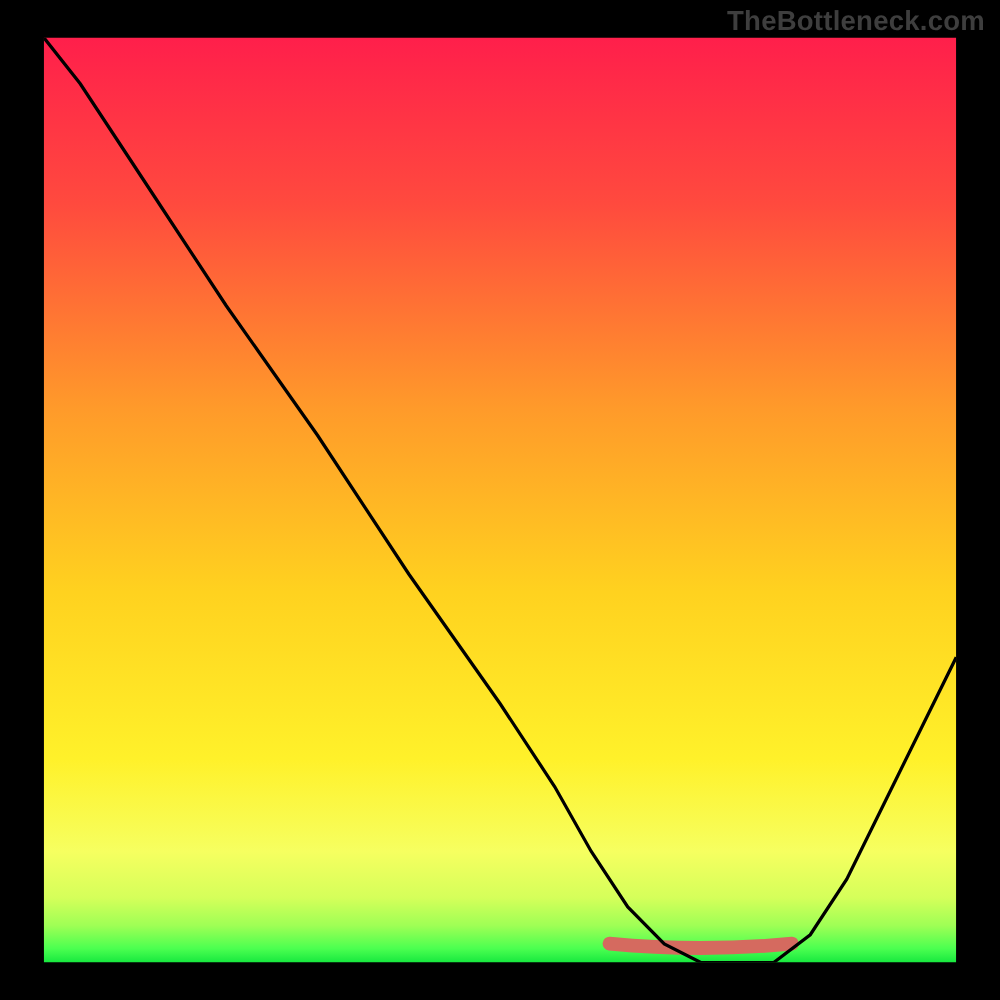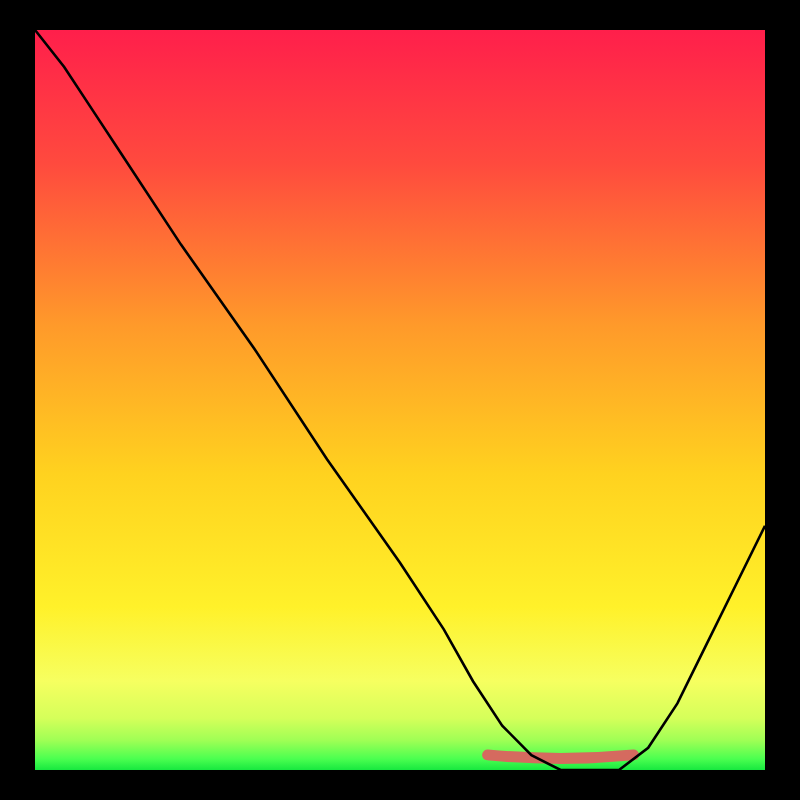--- a/index.html
+++ b/index.html
@@ -32,20 +32,21 @@
     top: 30px;
     width: 730px;
     height: 740px;
   }
   svg { display: block; }
 </style>
 </head>
 <body>
 
 <div class="wrap">
+  <div class="watermark">TheBottleneck.com</div>
 
   <div class="plot-frame">
     <svg id="chart-svg" width="730" height="740" viewBox="0 0 730 740">
       <defs>
         <linearGradient id="bg-grad" x1="0" y1="0" x2="0" y2="1">
             <stop offset="0.00%" stop-color="#ff1f4b"></stop>
             <stop offset="18.00%" stop-color="#ff4a3e"></stop>
             <stop offset="40.00%" stop-color="#ff9a2a"></stop>
             <stop offset="60.00%" stop-color="#ffd21f"></stop>
             <stop offset="78.00%" stop-color="#fff12a"></stop>

